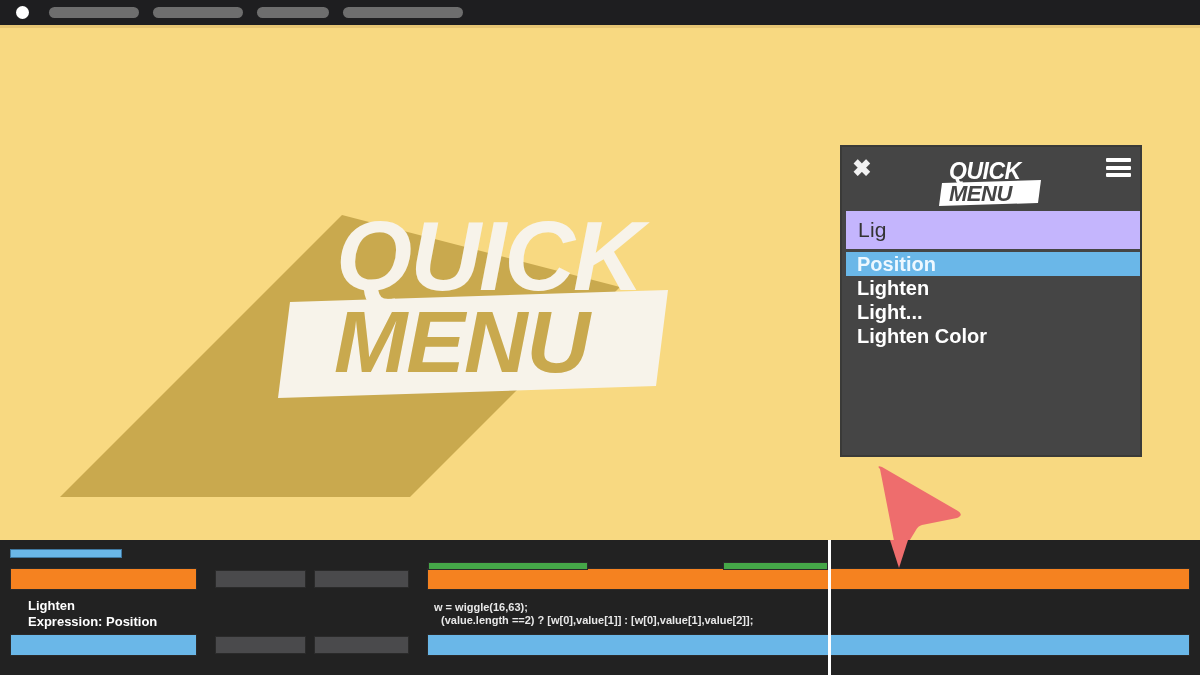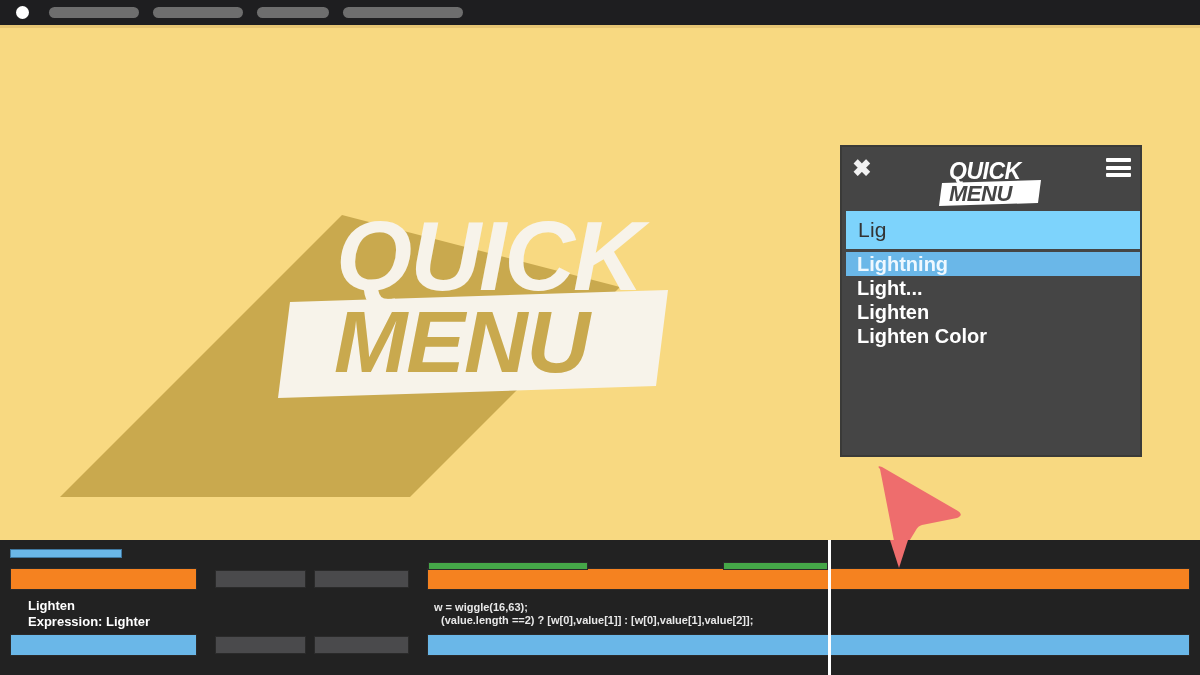--- a/index.html
+++ b/index.html
@@ -88,21 +88,21 @@
   .qm-logo {
     position: absolute; left: 50%; top: 7px;
     transform: translateX(-50%);
     width: 108px; height: 52px;
   }
   .qm-logo svg { display: block; width: 100%; height: 100%; overflow: visible; }
 
   .qm-search {
     position: absolute; left: 4px; top: 64px;
     width: 294px; height: 38px;
-    background: #7dd3fc;
+    background: #c4b5fd;
     display: flex; align-items: center;
     padding: 0 12px;
   }
   .qm-search-text {
     color: #333333;
     font-size: 21px;
     letter-spacing: 0.2px;
   }
   .qm-list {
     position: absolute; left: 4px; top: 105px;
@@ -233,23 +233,23 @@
             <text x="12" y="47" font-family="'Liberation Sans', sans-serif" font-size="22" font-weight="bold" font-style="italic" fill="#454545" letter-spacing="-0.5">MENU</text>
           </svg>
         </div>
       </div>
 
       <div class="qm-search">
         <span class="qm-search-text">Lig</span>
       </div>
 
       <div class="qm-list">
-        <div class="qm-item selected">Lightning</div>
+        <div class="qm-item selected">Position</div>
+        <div class="qm-item">Lighten</div>
         <div class="qm-item">Light...</div>
-        <div class="qm-item">Lighten</div>
         <div class="qm-item">Lighten Color</div>
       </div>
     </div>
   </div>
 
   <div class="cursor">
     <svg viewBox="0 0 88 92">
       <path d="M6 6 Q2 2 8 4 L84 48 Q90 52 83 55 L48 62 Q44 63 42 67 L28 90 Q25 95 22 88 Z" fill="#ee6d6d"></path>
     </svg>
   </div>
@@ -265,21 +265,21 @@
       <div class="tl-bar tl-orange" style="left: 427px; top: 568px; width: 763px; height: 22px;"></div>
       <div class="tl-bar tl-blue" style="left: 10px; top: 634px; width: 187px; height: 22px;"></div>
       <div class="tl-bar tl-gray" style="left: 215px; top: 636px; width: 91px; height: 18px;"></div>
       <div class="tl-bar tl-gray" style="left: 314px; top: 636px; width: 95px; height: 18px;"></div>
       <div class="tl-bar tl-blue" style="left: 427px; top: 634px; width: 763px; height: 22px;"></div>
       <div class="tl-bar tl-green" style="left: 428px; top: 562px; width: 160px; height: 8px;"></div>
       <div class="tl-bar tl-green" style="left: 723px; top: 562px; width: 105px; height: 8px;"></div>
     </div>
 
   <div class="tl-label" style="left:28px; top:598px;">Lighten</div>
-  <div class="tl-label" style="left:28px; top:614px;">Expression: Lighter</div>
+  <div class="tl-label" style="left:28px; top:614px;">Expression: Position</div>
 
   <div class="tl-code" style="left:434px; top:601px;">w = wiggle(16,63);</div>
   <div class="tl-code" style="left:434px; top:614px;margin-left:7px;">(value.length ==2) ? [w[0],value[1]] : [w[0],value[1],value[2]];</div>
 
   <div class="tl-playhead"></div>
 
   <div class="tl-marker">
     <svg viewBox="0 0 22 30">
       <path d="M2 0 L20 0 L11 28 Z" fill="#ee6d6d"></path>
     </svg>

